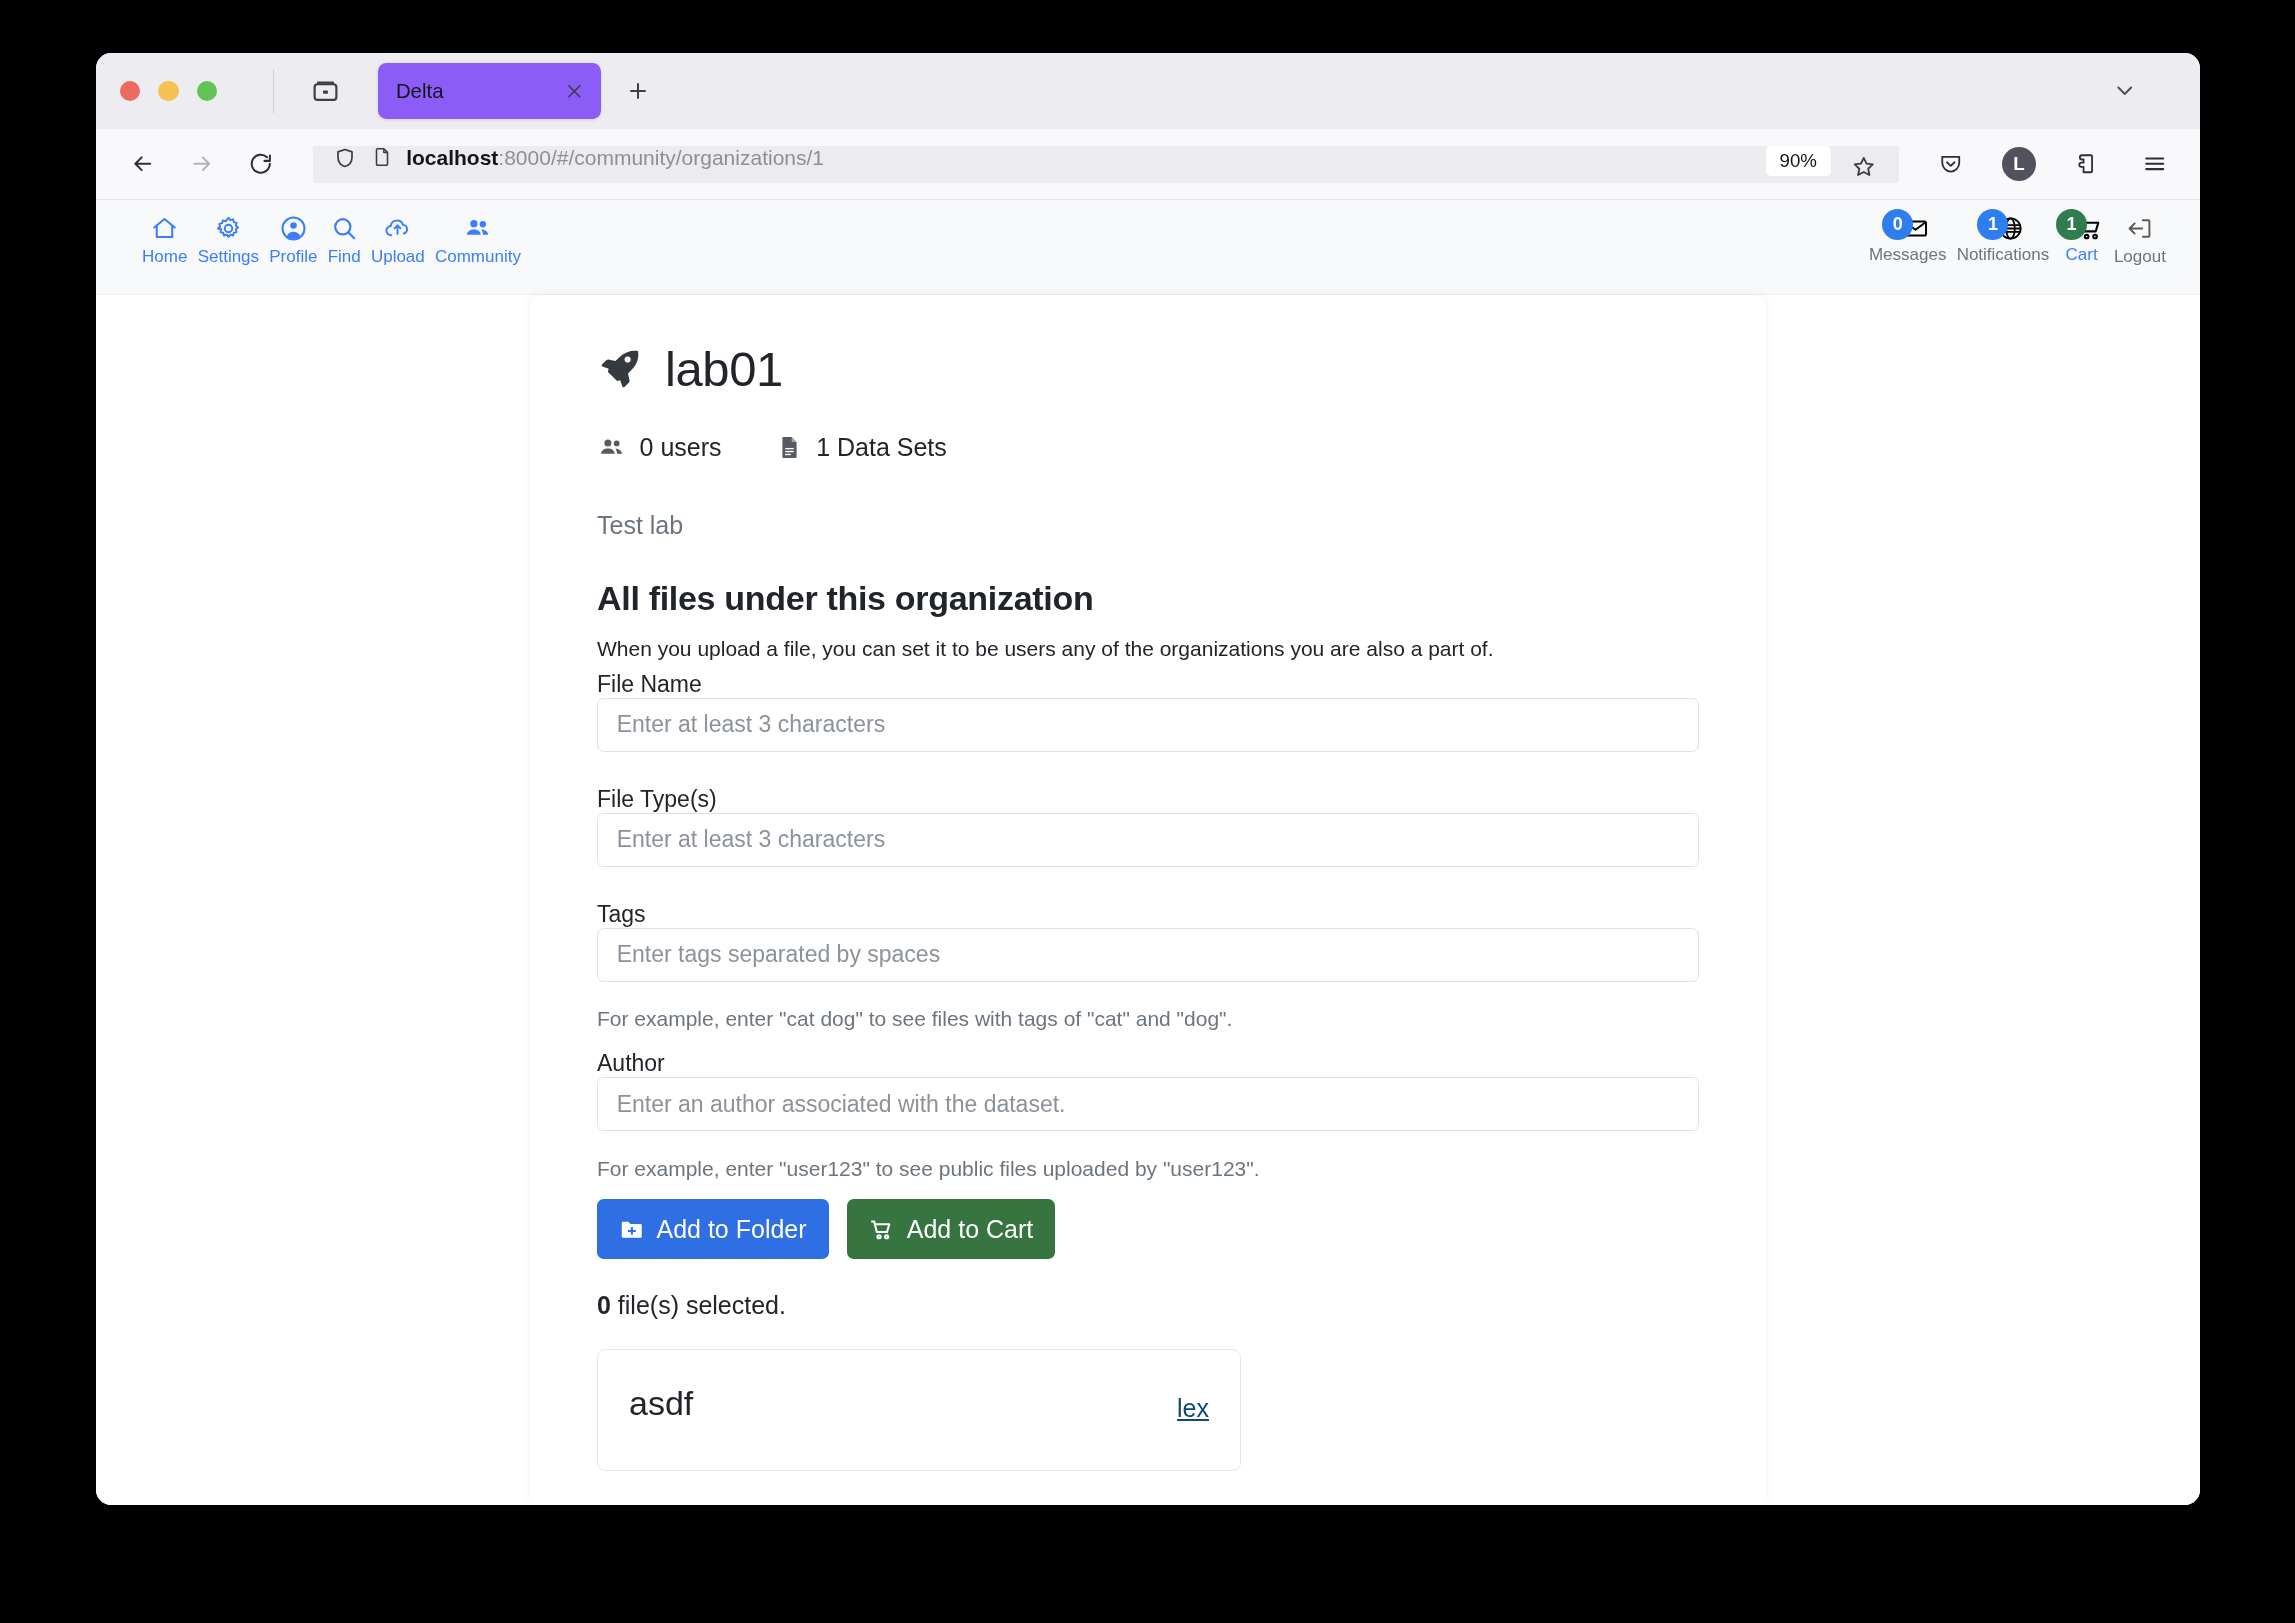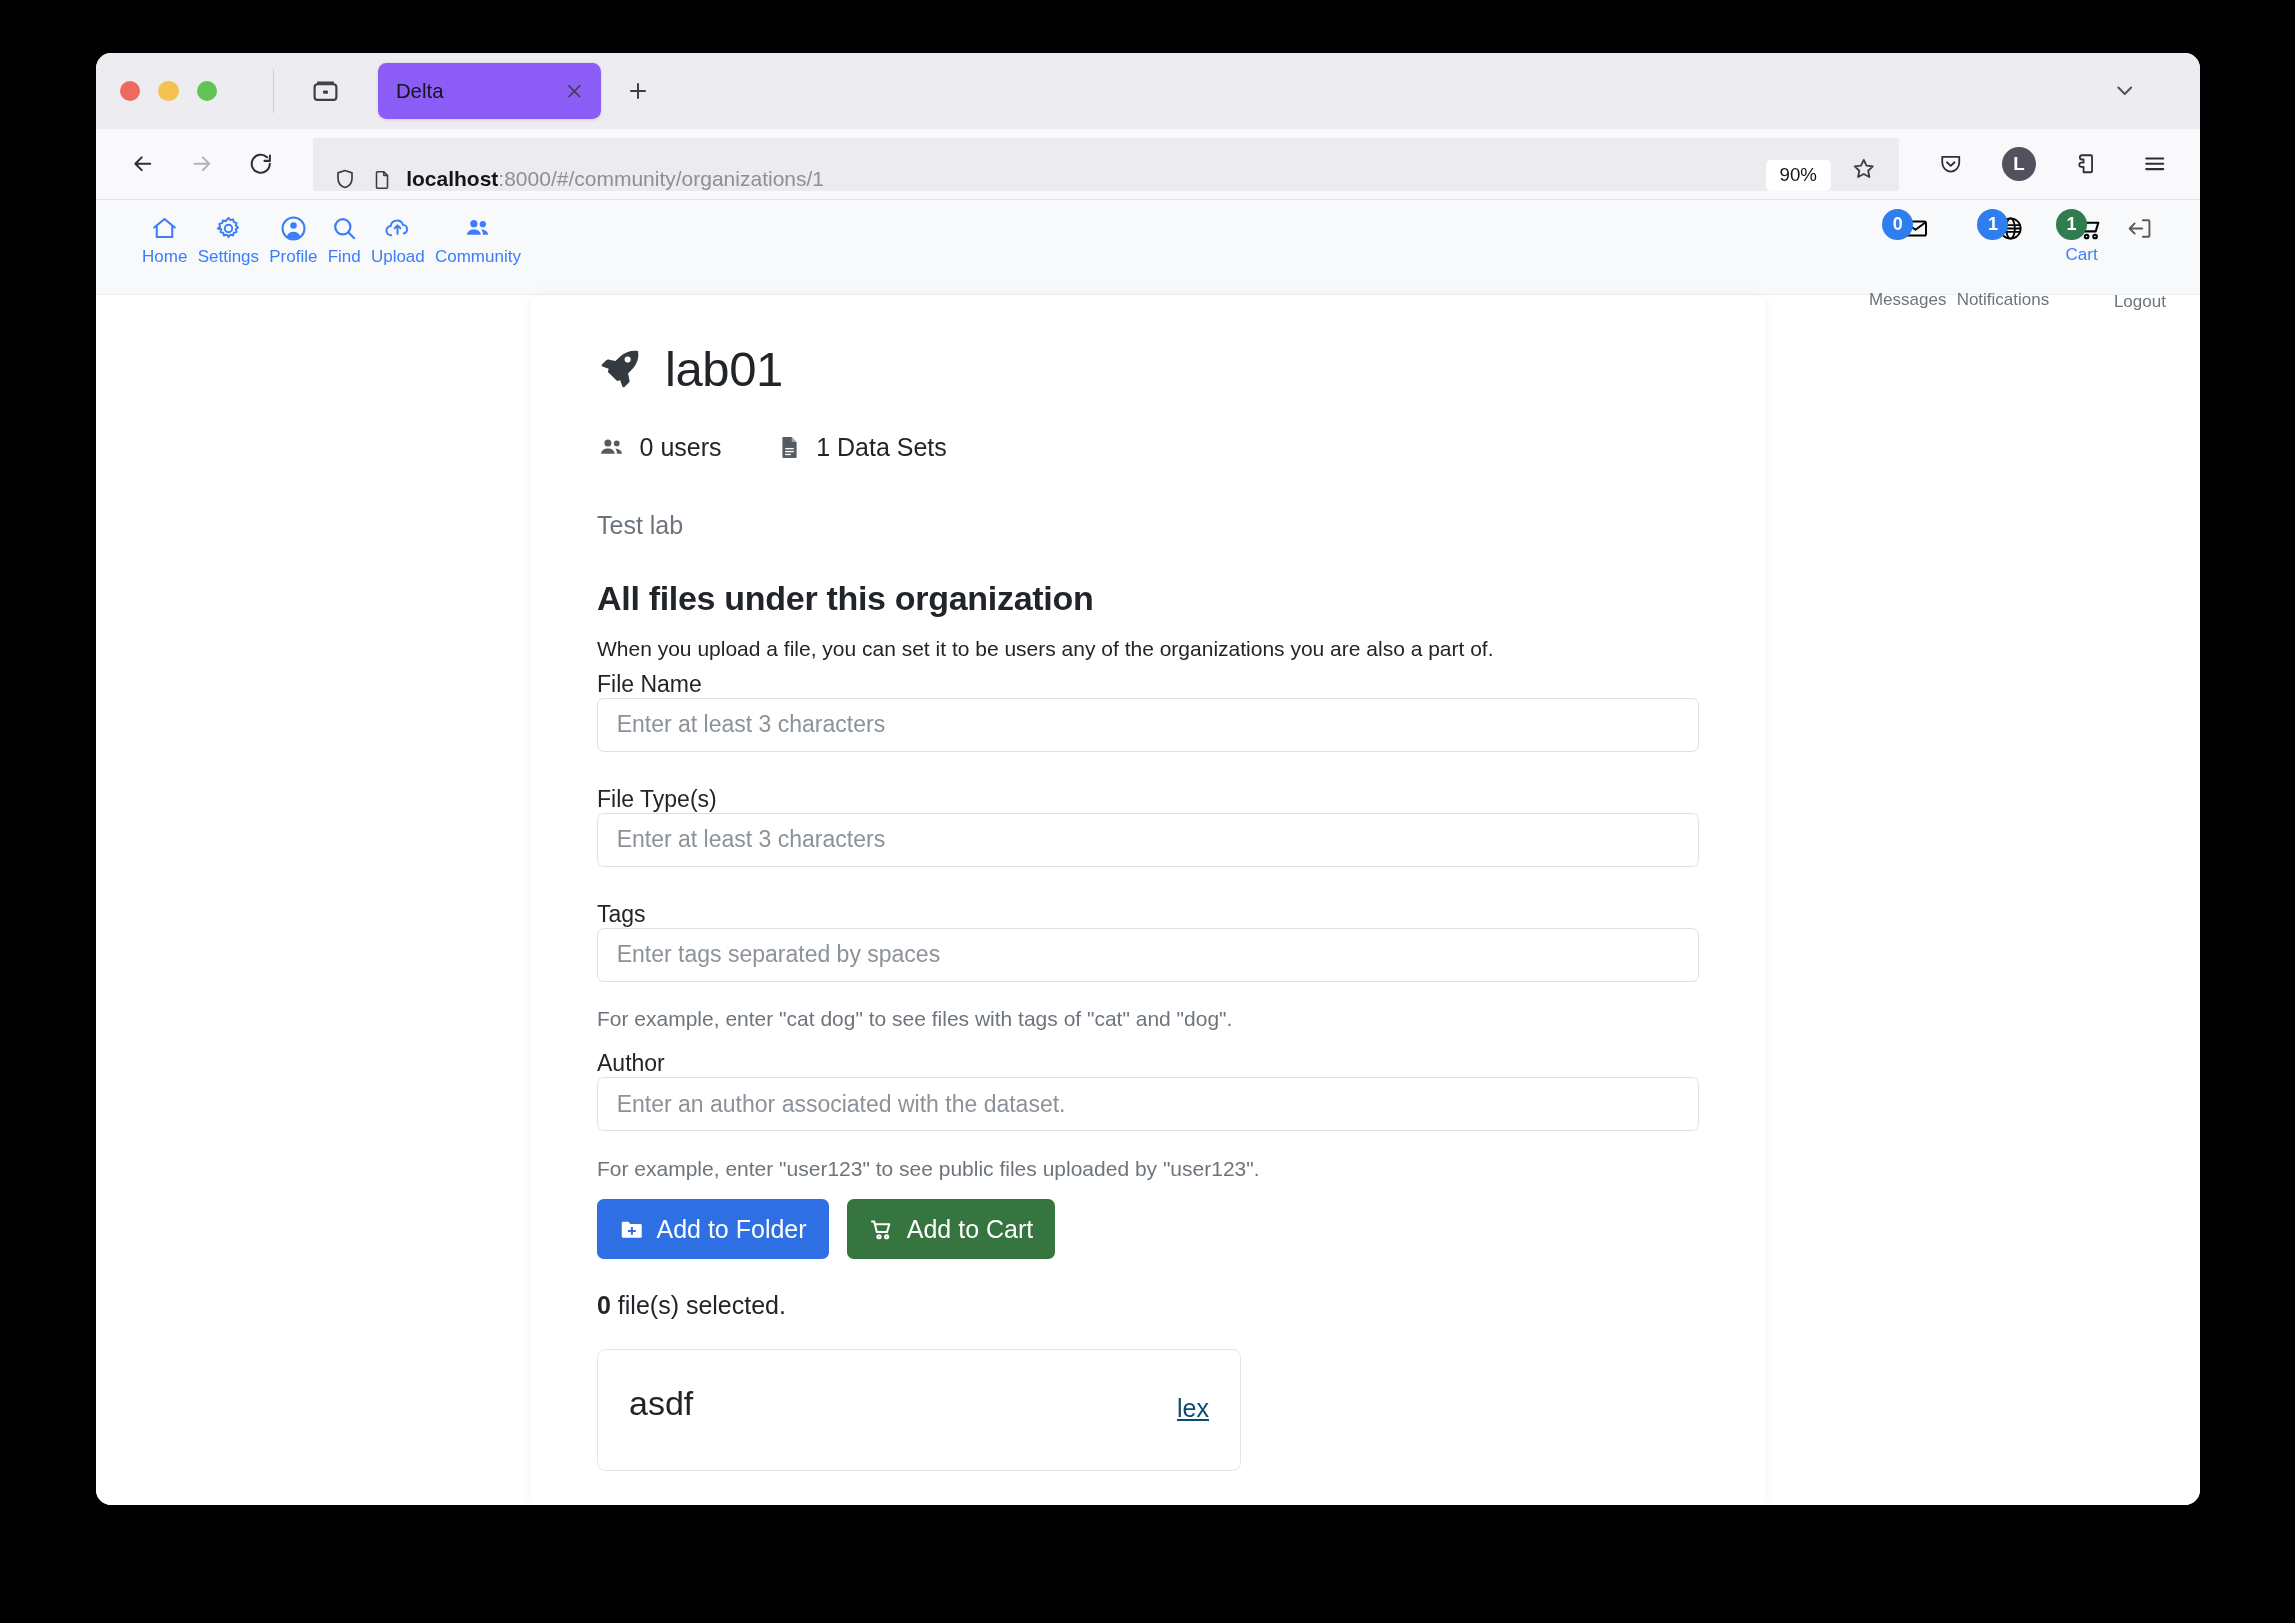--- a/index.html
+++ b/index.html
@@ -111,26 +111,26 @@
     width: 49px; height: 49px;
     display: flex; align-items: center; justify-content: center;
     border-radius: 6.8px;
     color: #2f2e38;
     margin-right: 10.2px;
   }
   .nav-btn.disabled { color: #b4b3ba; }
 
   .urlbar {
     flex: 1;
-    height: 53px;
+    height: 37px;
     margin: 0 20.4px 0 17px;
     background: #ecebef;
     border-radius: 2px;
     display: flex;
-    align-items: flex-end;
+    align-items: flex-start;
     padding: 0 13.6px 0 20.4px;
   }
   .urlbar .shield-icon,
   .urlbar .page-icon {
     display: flex; align-items: center; justify-content: center;
     color: #3c3b44;
     margin-right: 13.6px;
   }
   .url-text {
     flex: 1;
@@ -211,21 +211,21 @@
     margin-bottom: 1.7px;
   }
   .nav-item .nav-label {
     font-size: 17px;
     line-height: 1.05;
     white-space: nowrap;
   }
   .nav-item.blue .nav-ico  { color: #3b7dfa; }
   .nav-item.blue .nav-label { color: #3b7dfa; }
   .nav-item.gray .nav-ico  { color: #5a5a5a; }
-  .nav-item.gray .nav-label { color: #6c757d; margin-top: 45px; }
+  .nav-item.gray .nav-label { color: #6c757d; }
 
   .badge-ico-wrap {
     position: relative;
     height: 36px;
     display: flex;
     align-items: center;
     justify-content: center;
     padding-left: 15.3px;
   }
   .badge {

